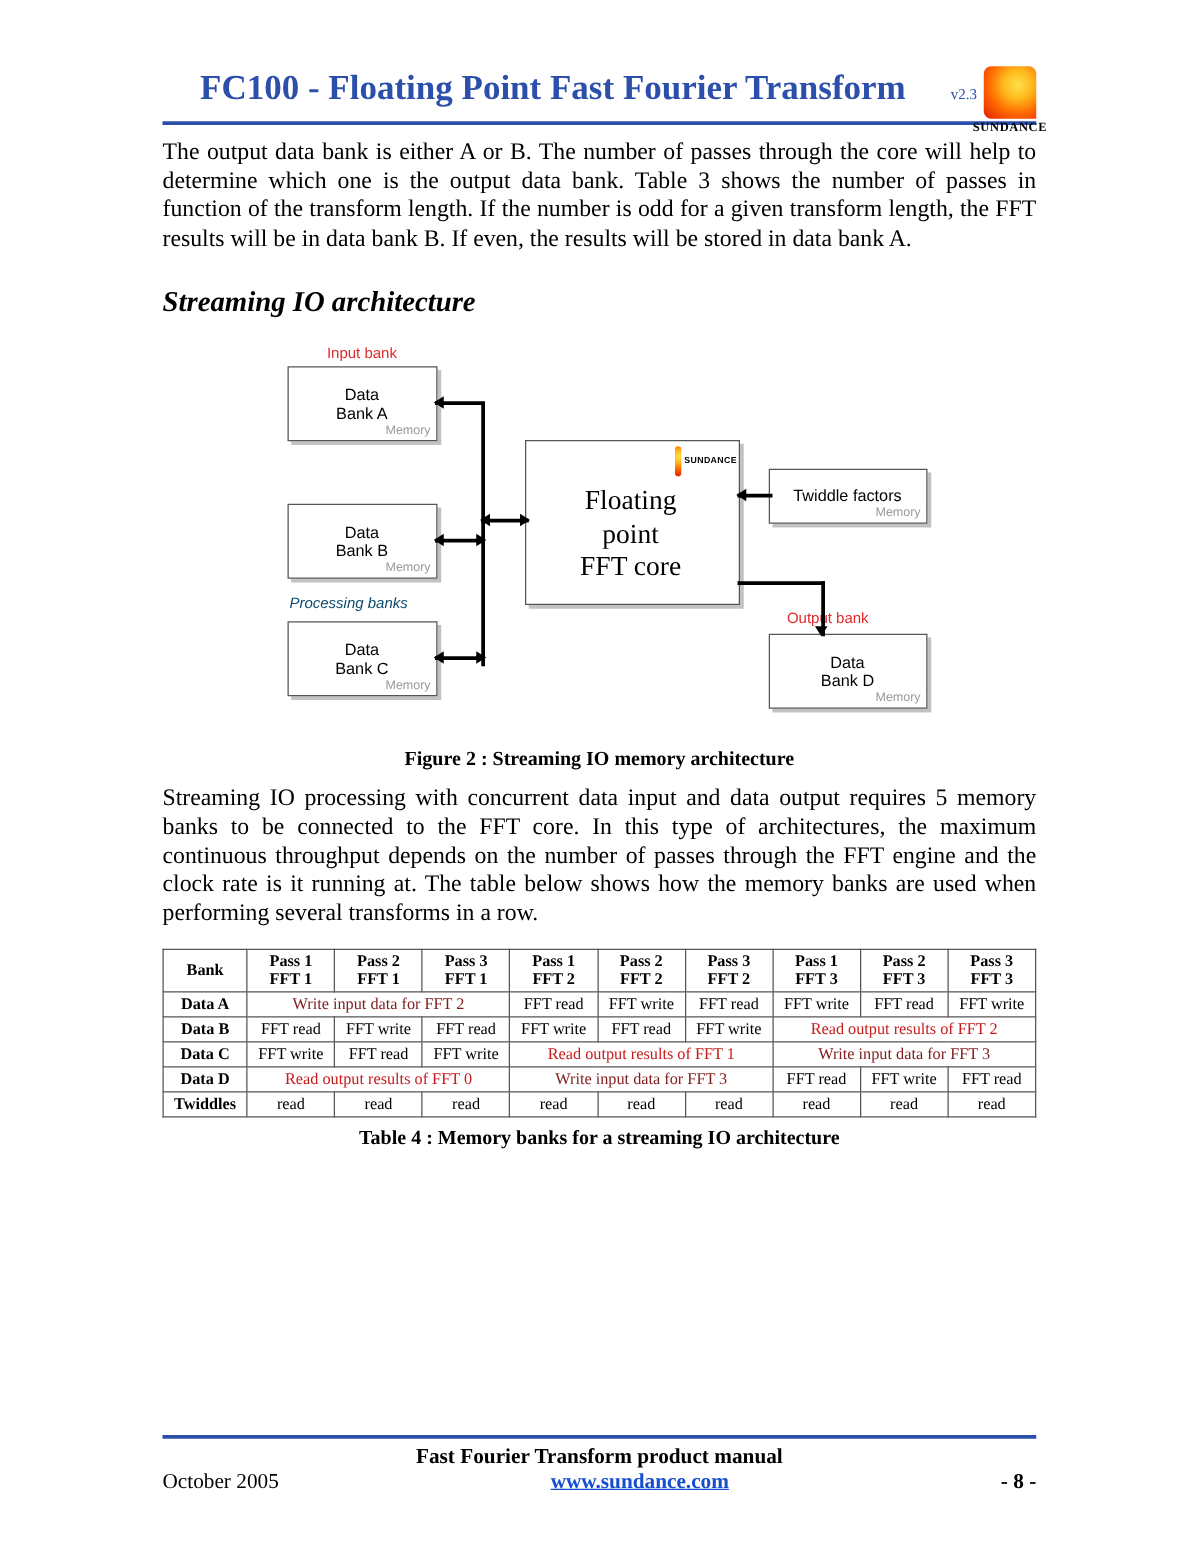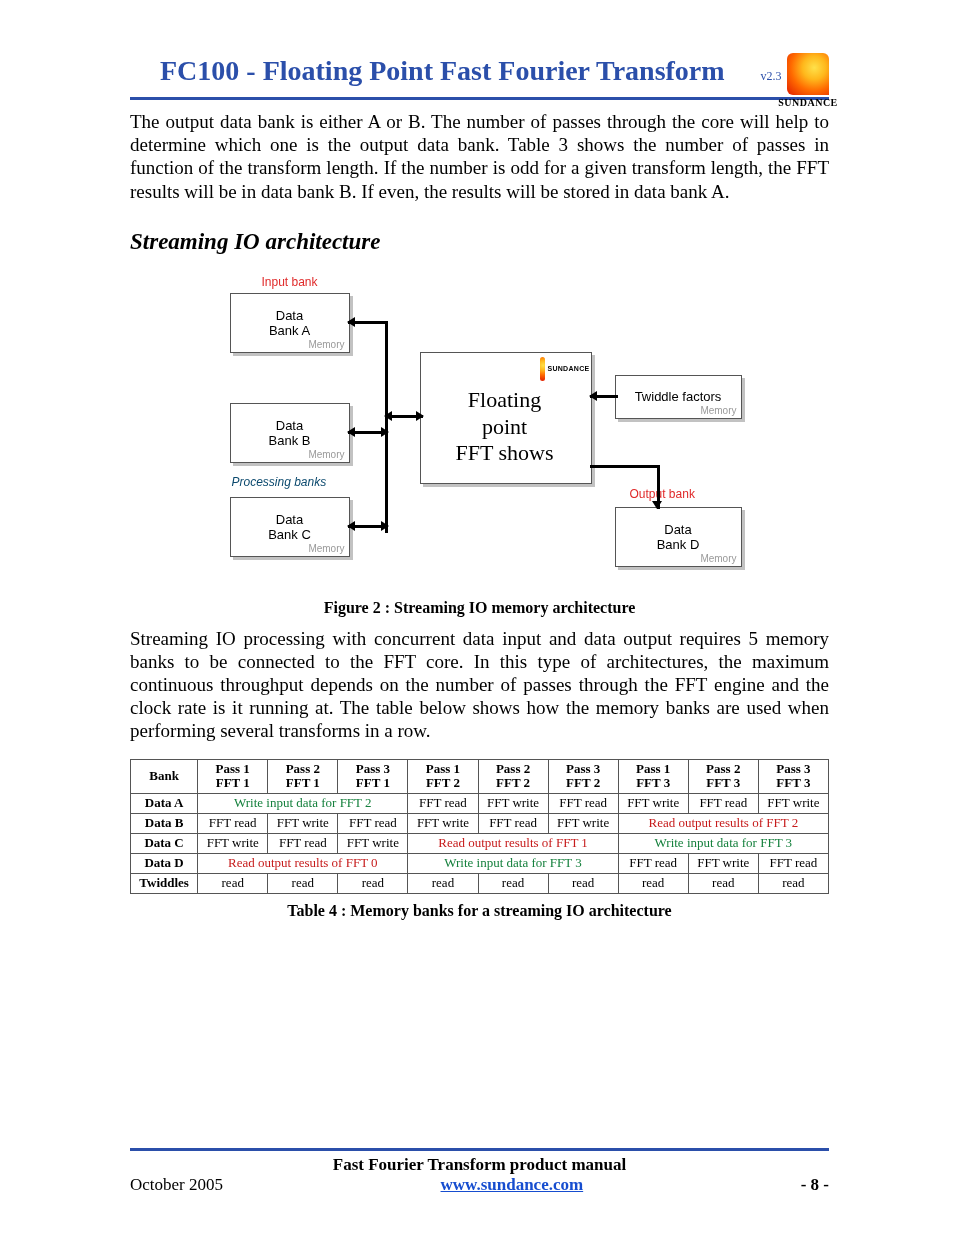--- a/index.html
+++ b/index.html
@@ -120,21 +120,21 @@
     font-family:"Times New Roman",serif;
     margin-top:6px;
   }
   table.grid th,table.grid td{
     border:1px solid var(--cell-border);
     padding:2px 4px;text-align:center;vertical-align:middle;
     line-height:1.15;white-space:nowrap;
   }
   table.grid th{font-weight:bold;margin-top:35px;}
   table.grid .rowhead{font-weight:bold;text-align:center;}
-  .blue{color:#15803d;}
+  .blue{color:#7f1d1d;}
   .red{color:#c61b1b;}
   
   .footer{
     position:absolute;left:0;right:0;bottom:0;
   }
   .footer-rule{height:0;border-top:3px solid var(--accent);margin-bottom:4px;}
   .footer-line1{text-align:center;font-weight:bold;font-size:17px;}
   .footer-line2{display:flex;justify-content:space-between;font-size:17px;align-items:baseline;}
   .footer-link{color:#164dcf;font-weight:bold;text-decoration:underline;}
   .footer-page{font-weight:bold;}
@@ -168,21 +168,21 @@
     <span class="dlabel red" style="left:410px;top:212px;">Output bank</span>
 
     <div class="corebox" style="left:200px;top:77px;width:170px;height:130px;"></div>
     <div class="corelogo" style="left:320px;top:80px;">
       <div class="sun"></div>
       <span>SUNDANCE</span>
     </div>
     <div class="corelabel" style="left:215px;top:112px;">
       <span>Floating</span><br>
       <span>point</span><br>
-      <span>FFT shows</span>
+      <span>FFT core</span>
     </div>
 
     <div class="dbox" style="left:395px;top:100px;width:125px;height:42px;">
       <span>Twiddle factors</span>
       <span class="mem">Memory</span>
     </div>
 
     <div class="dbox" style="left:10px;top:18px;">
       <span style="white-space:pre;text-align:center;">Data
 Bank A</span>

